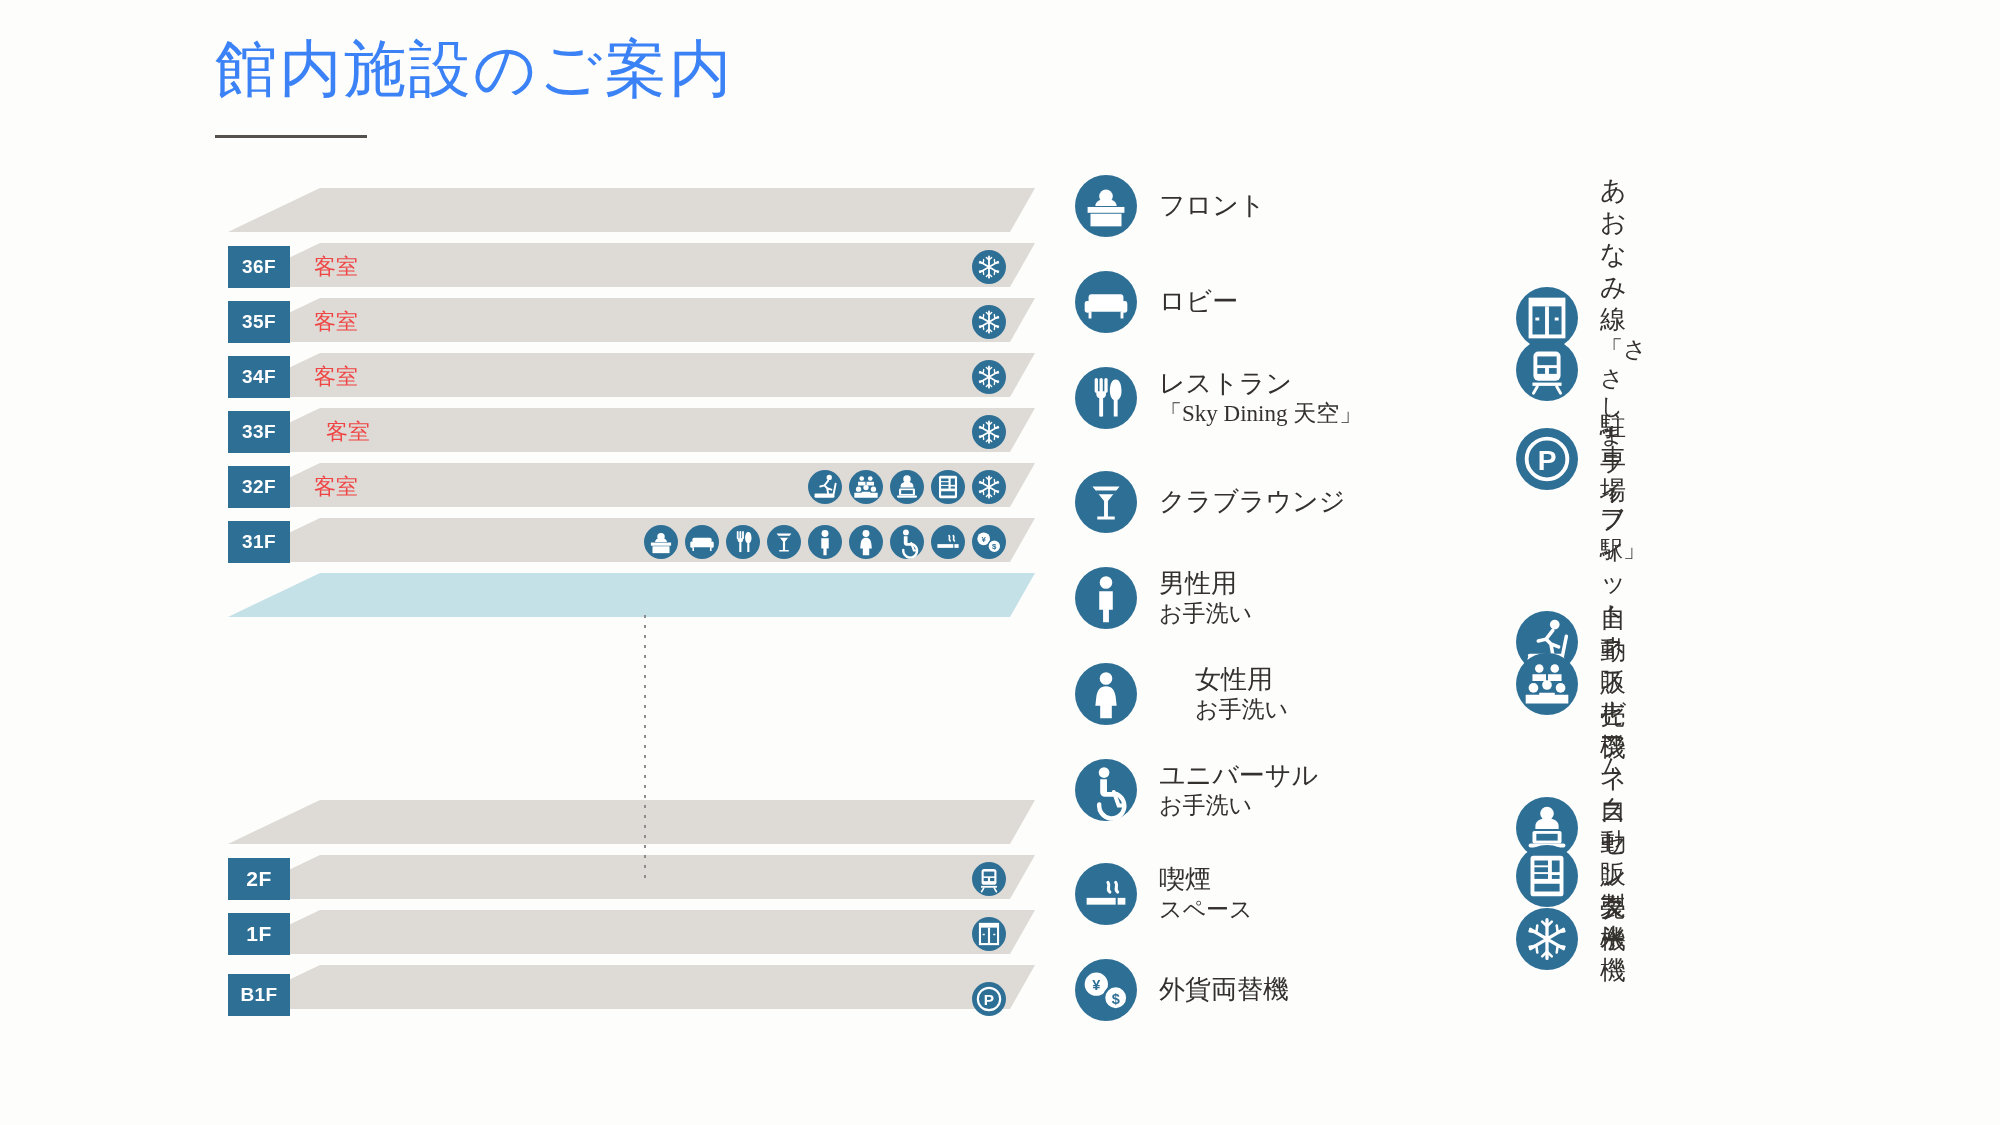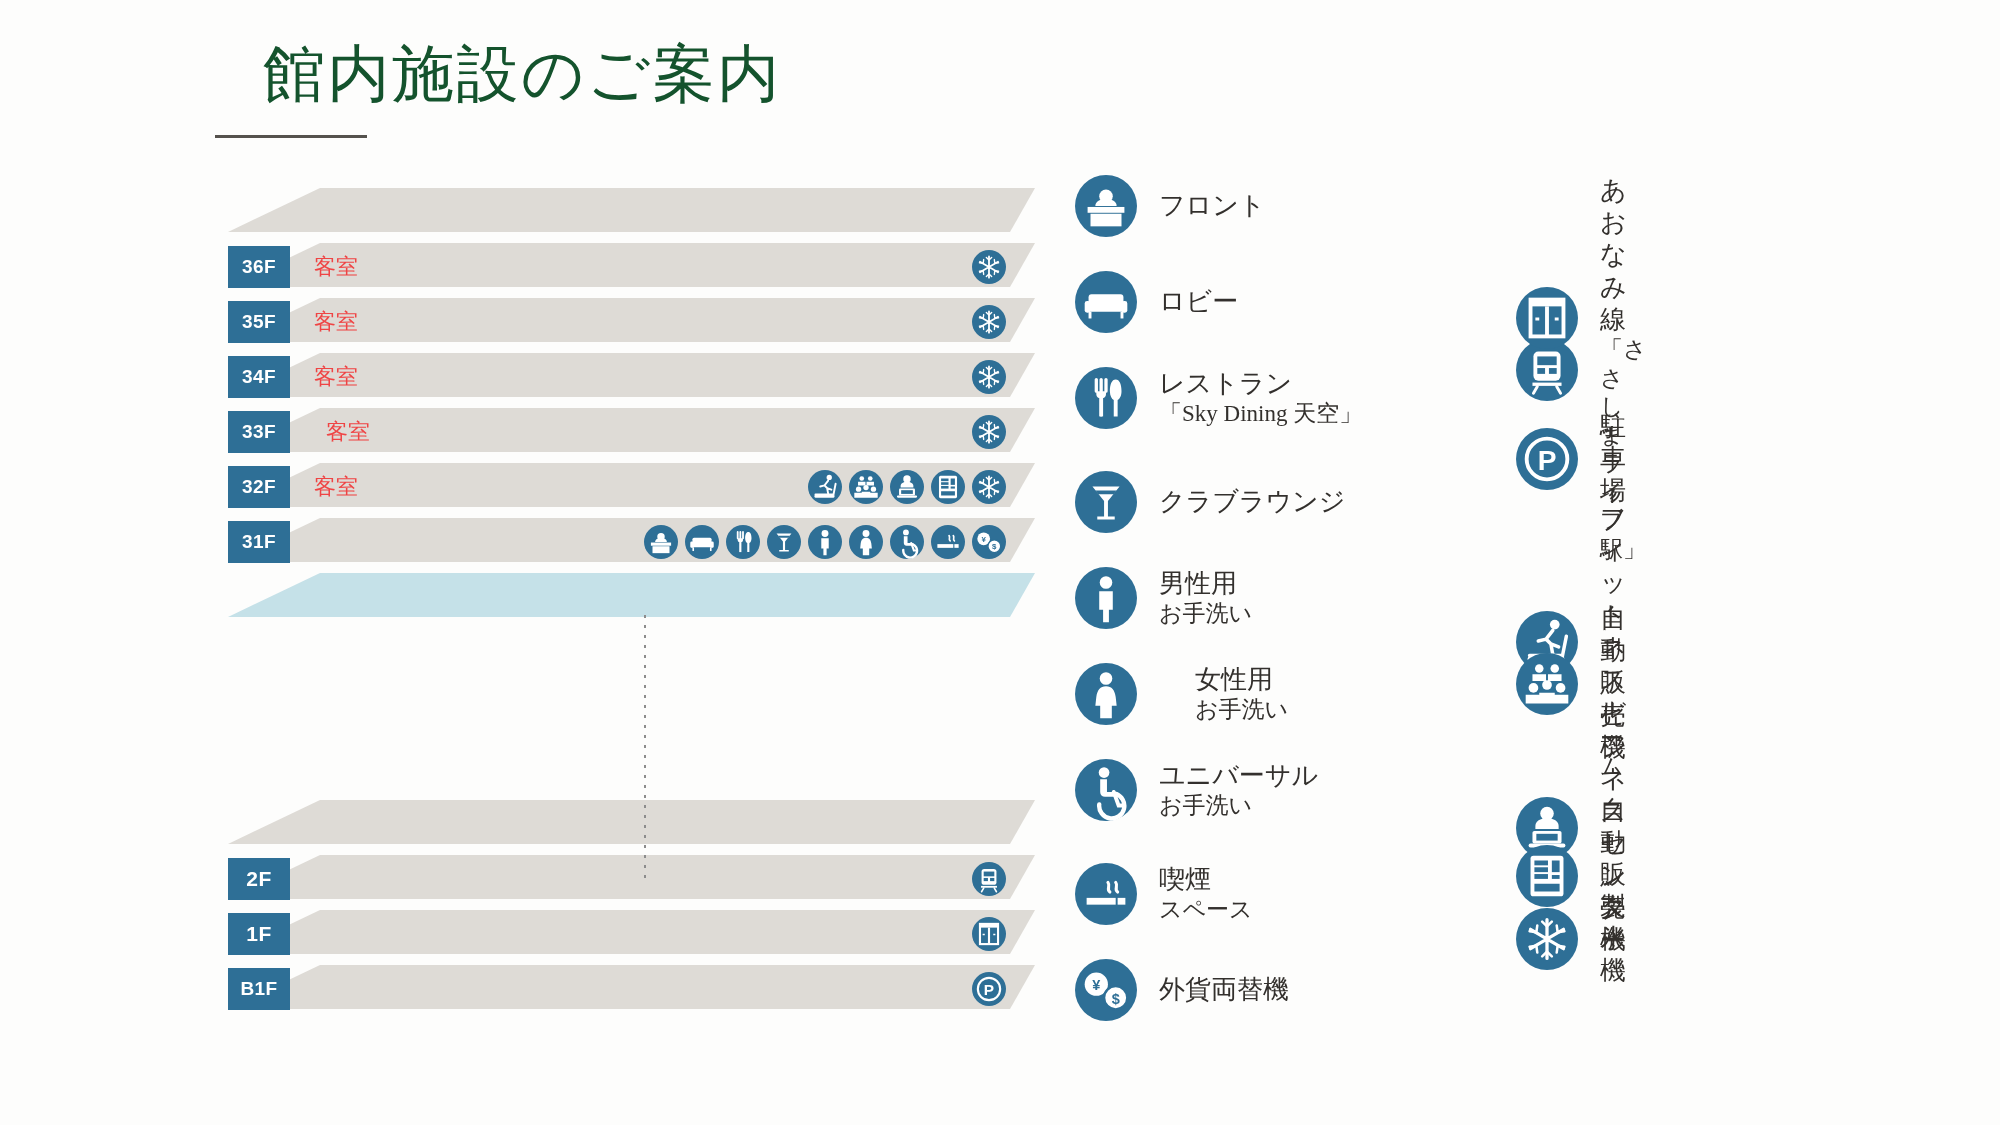--- a/index.html
+++ b/index.html
@@ -7,23 +7,23 @@
     width:2000px;height:1125px;
     background:#fdfdfc;
     font-family:"Liberation Serif","DejaVu Serif",serif;
     color:#3b3b3b;
     overflow:hidden;
     position:relative;
   }
   
   #title-block{position:absolute;left:215px;top:38px;}
   #page-title{
-    font-size:62px;letter-spacing:.04em;color:#14532d;
-    font-family:Liberation Sans, sans-serif;
-    line-height:1.15;white-space:nowrap;margin-left:48px;
+    font-size:62px;letter-spacing:.04em;color:#3b82f6;
+    font-family:Liberation Mono, monospace;
+    line-height:1.15;white-space:nowrap;
   }
   #title-rule{width:152px;height:3px;background:#55524d;margin-top:26px;}
 
   
   #floor-diagram{position:absolute;left:0;top:0;width:1060px;height:940px;}
   .slab-row{
     position:absolute;left:0;top:0;height:100%;width:100%;
     display:flex;align-items:center;
   }
   .fnum{
@@ -324,21 +324,21 @@
           <span class="ic ic-sm">
             <svg viewBox="0 0 64 64" width="34" height="34">
       <rect x="15" y="13" width="34" height="38" fill="none" stroke="#fff" stroke-width="4"></rect>
       <rect x="15" y="13" width="34" height="7" fill="#fff"></rect>
       <rect x="30" y="20" width="4" height="31" fill="#fff"></rect>
       <path d="M24 33h-4M44 33h-4" stroke="#fff" stroke-width="3"></path>
     </svg>
           </span>
         </span>
       </div>
-      <div class="slab-row" style="position: absolute; left: 228px; top: 962px; width: 790px; height: 54px; display: flex; align-items: center;">
+      <div class="slab-row" style="position: absolute; left: 228px; top: 962px; width: 790px; height: 54px; display: flex; align-items: flex-end;">
         <span class="fnum small">B1F</span>
         <span class="ficons">
           <span class="ic ic-sm">
             <svg viewBox="0 0 64 64" width="34" height="34">
       <circle cx="32" cy="32" r="21" fill="none" stroke="#fff" stroke-width="4"></circle>
       <text x="32" y="43" font-size="29" text-anchor="middle" fill="#fff" font-family="sans-serif" font-weight="bold">P</text>
     </svg>
           </span>
         </span>
       </div>

